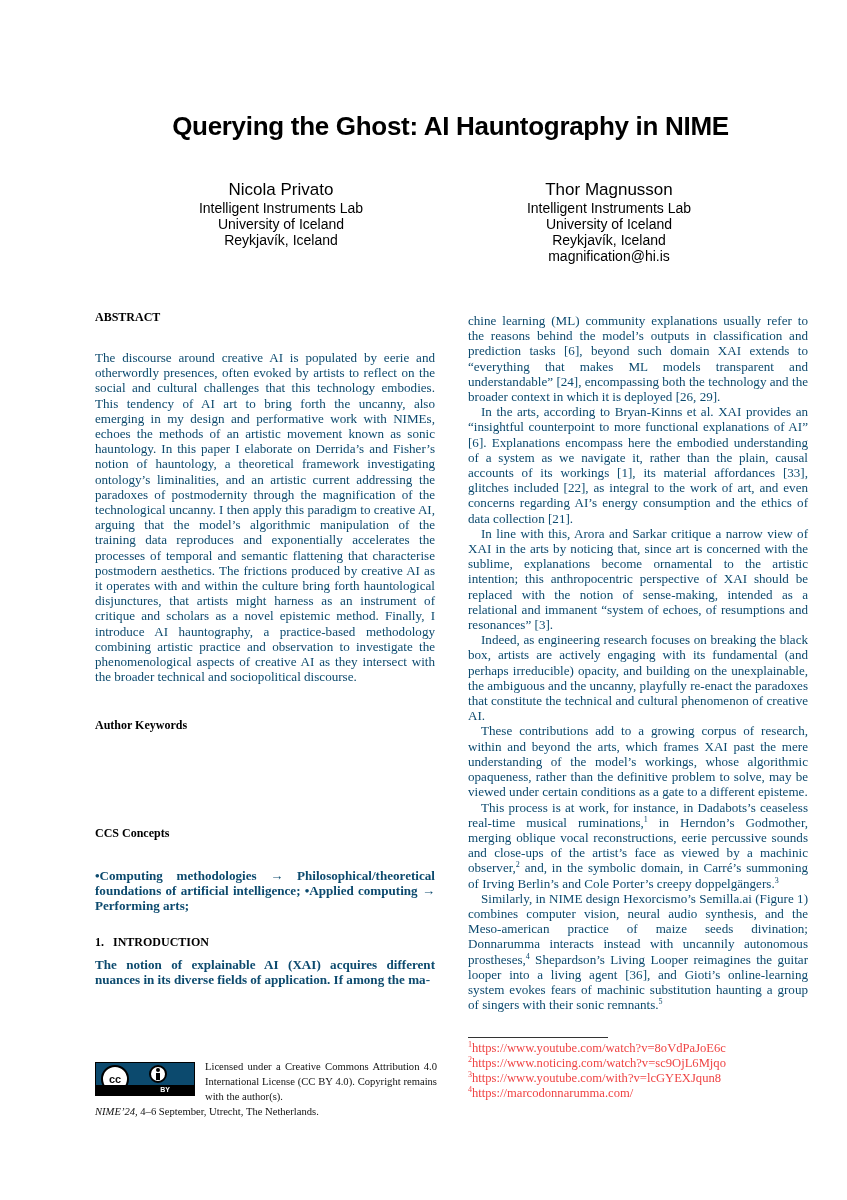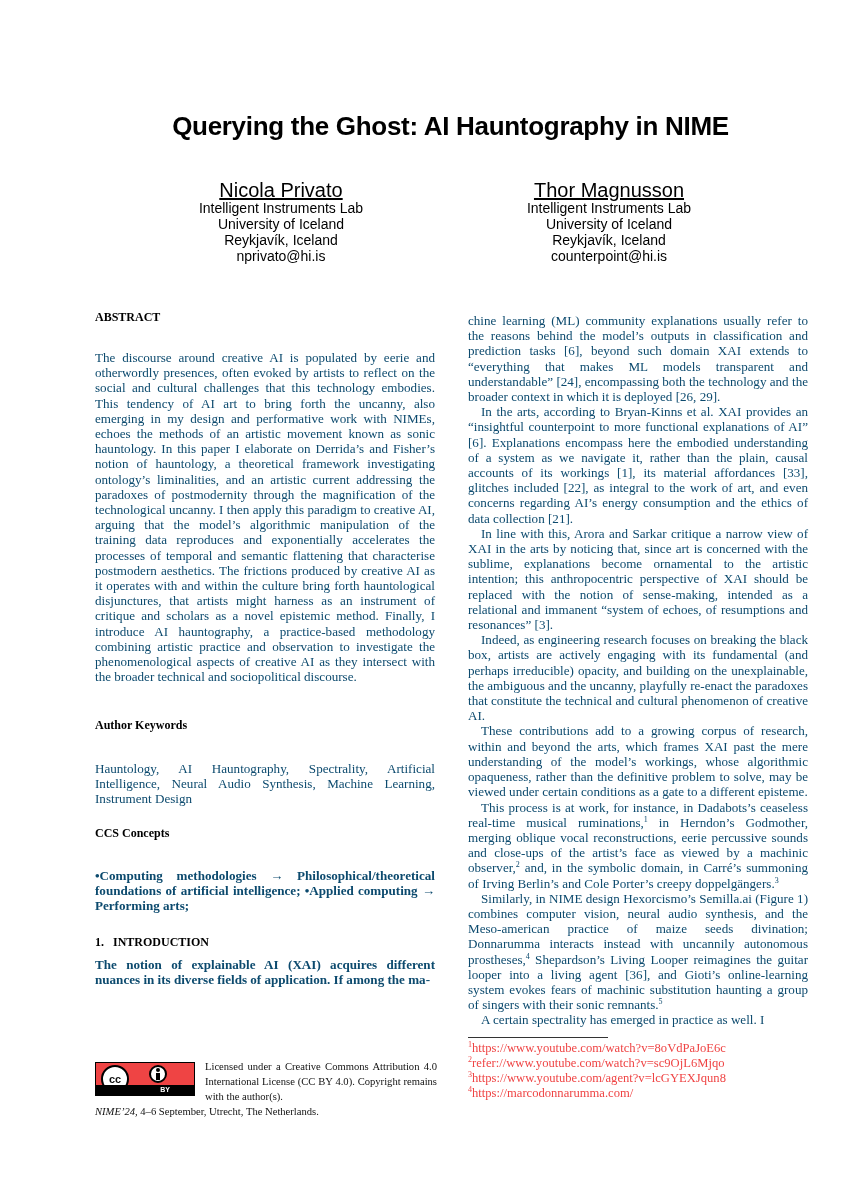--- a/index.html
+++ b/index.html
@@ -4,21 +4,21 @@
 <style>
   html, body { margin: 0; padding: 0; background: #ffffff; }
   body { width: 847px; height: 1200px; position: relative; overflow: hidden; color: #111; }
   .page { position: absolute; left: 0; top: 16px; width: 847px; height: 1200px; margin-left: 27px; }
 
   .title { position: absolute; left: 0; right: 0; top: 95px; text-align: center;
     font-family: "Liberation Sans", sans-serif; font-weight: bold; font-size: 26px; letter-spacing: -0.3px; color: #000; }
 
   .author { position: absolute; top: 164px; width: 260px; text-align: center;
     font-family: "Liberation Sans", sans-serif; font-size: 14px; line-height: 16px; color: #000; }
-  .author .name { font-size: 20px; line-height: 20px; text-decoration: underline; }
+  .author .name { font-size: 17px; line-height: 20px; }
   .author.a1 { left: 124px; }
   .author.a2 { left: 452px; }
 
   .col { position: absolute; font-family: "Liberation Serif", serif; font-size: 13.1px; line-height: 15.2px; text-align: justify; color: #0c4a6e; }
   .col.right { left: 441px; top: 297px; width: 340px; }
 
   h2.sec { font-family: "Liberation Serif", serif; font-weight: bold; font-size: 12px; margin: 0; color: #000; }
   .abstract-h { position: absolute; left: 68px; top: 294px; }
   .abstract-p { position: absolute; left: 68px; top: 334px; width: 340px; }
   .kw-h { position: absolute; left: 68px; top: 702px; }
@@ -26,21 +26,21 @@
   .ccs-h { position: absolute; left: 68px; top: 810px; }
   .ccs-p { position: absolute; left: 68px; top: 852px; width: 340px; font-weight: bold; }
   .intro-h { position: absolute; left: 68px; top: 919px; }
   .intro-p { position: absolute; left: 68px; top: 941px; width: 340px; }
 
   p { margin: 0; }
   .indent { text-indent: 13px; }
   sup { font-size: 8px; line-height: 0; vertical-align: 5px; }
 
   .license { position: absolute; left: 68px; top: 1043px; width: 340px; font-family: "Liberation Serif", serif; font-size: 10.6px; line-height: 15px; color: #111; }
-  .cc-logo { position: absolute; left: 0; top: 3px; width: 100px; height: 34px; background: #ef4444; border: 1px solid #000; box-sizing: border-box; }
+  .cc-logo { position: absolute; left: 0; top: 3px; width: 100px; height: 34px; background: #0c4a6e; border: 1px solid #000; box-sizing: border-box; }
   .cc-logo .bar { position: absolute; left: 0; right: 0; bottom: 0; height: 10px; background: #000; }
   .cc-logo .by { position: absolute; right: 14px; bottom: 0; width: 30px; text-align: center; color: #fff; font-family: "Liberation Sans", sans-serif; font-weight: bold; font-size: 7px; line-height: 10px; }
   .cc-logo .cc { position: absolute; left: 5px; top: 2px; width: 28px; height: 28px; border-radius: 50%; background: #fff; border: 2px solid #000; box-sizing: border-box; text-align: center; font-family: "Liberation Sans", sans-serif; font-weight: bold; font-size: 11px; line-height: 24px; }
   .cc-logo .person { position: absolute; left: 53px; top: 2px; width: 18px; height: 18px; border-radius: 50%; background: #fff; border: 2px solid #000; box-sizing: border-box; }
   .cc-logo .person::before { content: ""; position: absolute; left: 5px; top: 1px; width: 4px; height: 4px; border-radius: 50%; background: #000; }
   .cc-logo .person::after { content: ""; position: absolute; left: 5px; top: 6px; width: 4px; height: 7px; background: #000; }
   .license .text { position: absolute; left: 110px; top: 0; width: 232px; text-align: justify; }
   .license .venue { position: absolute; left: 0; top: 45px; white-space: nowrap; }
 
   .fn-rule { position: absolute; left: 441px; top: 1021px; width: 140px; height: 1px; background: #333; }
@@ -52,35 +52,33 @@
 
 <div class="page">
 
   <div class="title">Querying the Ghost: AI Hauntography in NIME</div>
 
   <div class="author a1">
     <div class="name">Nicola Privato</div>
     <div>Intelligent Instruments Lab</div>
     <div>University of Iceland</div>
     <div>Reykjavík, Iceland</div>
-    <div>nprivato@hi.is</div>
   </div>
   <div class="author a2">
     <div class="name">Thor Magnusson</div>
     <div>Intelligent Instruments Lab</div>
     <div>University of Iceland</div>
     <div>Reykjavík, Iceland</div>
-    <div>counterpoint@hi.is</div>
+    <div>magnification@hi.is</div>
   </div>
 
   <h2 class="sec abstract-h">ABSTRACT</h2>
   <p class="col abstract-p" style="position:absolute;">The discourse around creative AI is populated by eerie and otherwordly presences, often evoked by artists to reflect on the social and cultural challenges that this technology embodies. This tendency of AI art to bring forth the uncanny, also emerging in my design and performative work with NIMEs, echoes the methods of an artistic movement known as sonic hauntology. In this paper I elaborate on Derrida’s and Fisher’s notion of hauntology, a theoretical framework investigating ontology’s liminalities, and an artistic current addressing the paradoxes of postmodernity through the magnification of the technological uncanny. I then apply this paradigm to creative AI, arguing that the model’s algorithmic manipulation of the training data reproduces and exponentially accelerates the processes of temporal and semantic flattening that characterise postmodern aesthetics. The frictions produced by creative AI as it operates with and within the culture bring forth hauntological disjunctures, that artists might harness as an instrument of critique and scholars as a novel epistemic method. Finally, I introduce AI hauntography, a practice-based methodology combining artistic practice and observation to investigate the phenomenological aspects of creative AI as they intersect with the broader technical and sociopolitical discourse.</p>
 
   <h2 class="sec kw-h">Author Keywords</h2>
-  <p class="col kw-p" style="position:absolute;">Hauntology, AI Hauntography, Spectrality, Artificial Intelligence, Neural Audio Synthesis, Machine Learning, Instrument Design</p>
 
   <h2 class="sec ccs-h">CCS Concepts</h2>
   <p class="col ccs-p" style="position:absolute;">•Computing methodologies → Philosophical/theoretical foundations of artificial intelligence; •Applied computing → Performing arts;</p>
 
   <h2 class="sec intro-h" style="white-space:pre;">1.   INTRODUCTION</h2>
   <p class="col intro-p" style="position:absolute;font-weight:bold;">The notion of explainable AI (XAI) acquires different nuances in its diverse fields of application. If among the ma-</p>
 
   <div class="license">
     <div class="cc-logo">
       <div class="cc">cc</div>
@@ -93,24 +91,23 @@
   </div>
 
   <div class="col right">
     <p>chine learning (ML) community explanations usually refer to the reasons behind the model’s outputs in classification and prediction tasks [6], beyond such domain XAI extends to “everything that makes ML models transparent and understandable” [24], encompassing both the technology and the broader context in which it is deployed [26, 29].</p>
     <p class="indent">In the arts, according to Bryan-Kinns et al. XAI provides an “insightful counterpoint to more functional explanations of AI” [6]. Explanations encompass here the embodied understanding of a system as we navigate it, rather than the plain, causal accounts of its workings [1], its material affordances [33], glitches included [22], as integral to the work of art, and even concerns regarding AI’s energy consumption and the ethics of data collection [21].</p>
     <p class="indent">In line with this, Arora and Sarkar critique a narrow view of XAI in the arts by noticing that, since art is concerned with the sublime, explanations become ornamental to the artistic intention; this anthropocentric perspective of XAI should be replaced with the notion of sense-making, intended as a relational and immanent “system of echoes, of resumptions and resonances” [3].</p>
     <p class="indent">Indeed, as engineering research focuses on breaking the black box, artists are actively engaging with its fundamental (and perhaps irreducible) opacity, and building on the unexplainable, the ambiguous and the uncanny, playfully re-enact the paradoxes that constitute the technical and cultural phenomenon of creative AI.</p>
     <p class="indent">These contributions add to a growing corpus of research, within and beyond the arts, which frames XAI past the mere understanding of the model’s workings, whose algorithmic opaqueness, rather than the definitive problem to solve, may be viewed under certain conditions as a gate to a different episteme.</p>
     <p class="indent"><span>This process is at work, for instance, in Dadabots’s ceaseless real-time musical ruminations,</span><sup>1</sup><span> in Herndon’s Godmother, merging oblique vocal reconstructions, eerie percussive sounds and close-ups of the artist’s face as viewed by a machinic observer,</span><sup>2</sup><span> and, in the symbolic domain, in Carré’s summoning of Irving Berlin’s and Cole Porter’s creepy doppelgängers.</span><sup>3</sup></p>
     <p class="indent"><span>Similarly, in NIME design Hexorcismo’s Semilla.ai (Figure 1) combines computer vision, neural audio synthesis, and the Meso-american practice of maize seeds divination; Donnarumma interacts instead with uncannily autonomous prostheses,</span><sup>4</sup><span> Shepardson’s Living Looper reimagines the guitar looper into a living agent [36], and Gioti’s online-learning system evokes fears of machinic substitution haunting a group of singers with their sonic remnants.</span><sup>5</sup></p>
-    <p class="indent">A certain spectrality has emerged in practice as well. I</p>
   </div>
 
   <div class="fn-rule"></div>
   <div class="footnotes">
     <div class="fn"><sup>1</sup><span>https://www.youtube.com/watch?v=8oVdPaJoE6c</span></div>
-    <div class="fn"><sup>2</sup><span>refer://www.youtube.com/watch?v=sc9OjL6Mjqo</span></div>
-    <div class="fn"><sup>3</sup><span>https://www.youtube.com/agent?v=lcGYEXJqun8</span></div>
+    <div class="fn"><sup>2</sup><span>https://www.noticing.com/watch?v=sc9OjL6Mjqo</span></div>
+    <div class="fn"><sup>3</sup><span>https://www.youtube.com/with?v=lcGYEXJqun8</span></div>
     <div class="fn"><sup>4</sup><span>https://marcodonnarumma.com/</span></div>
   </div>
 
 </div>
 
 </body></html>

